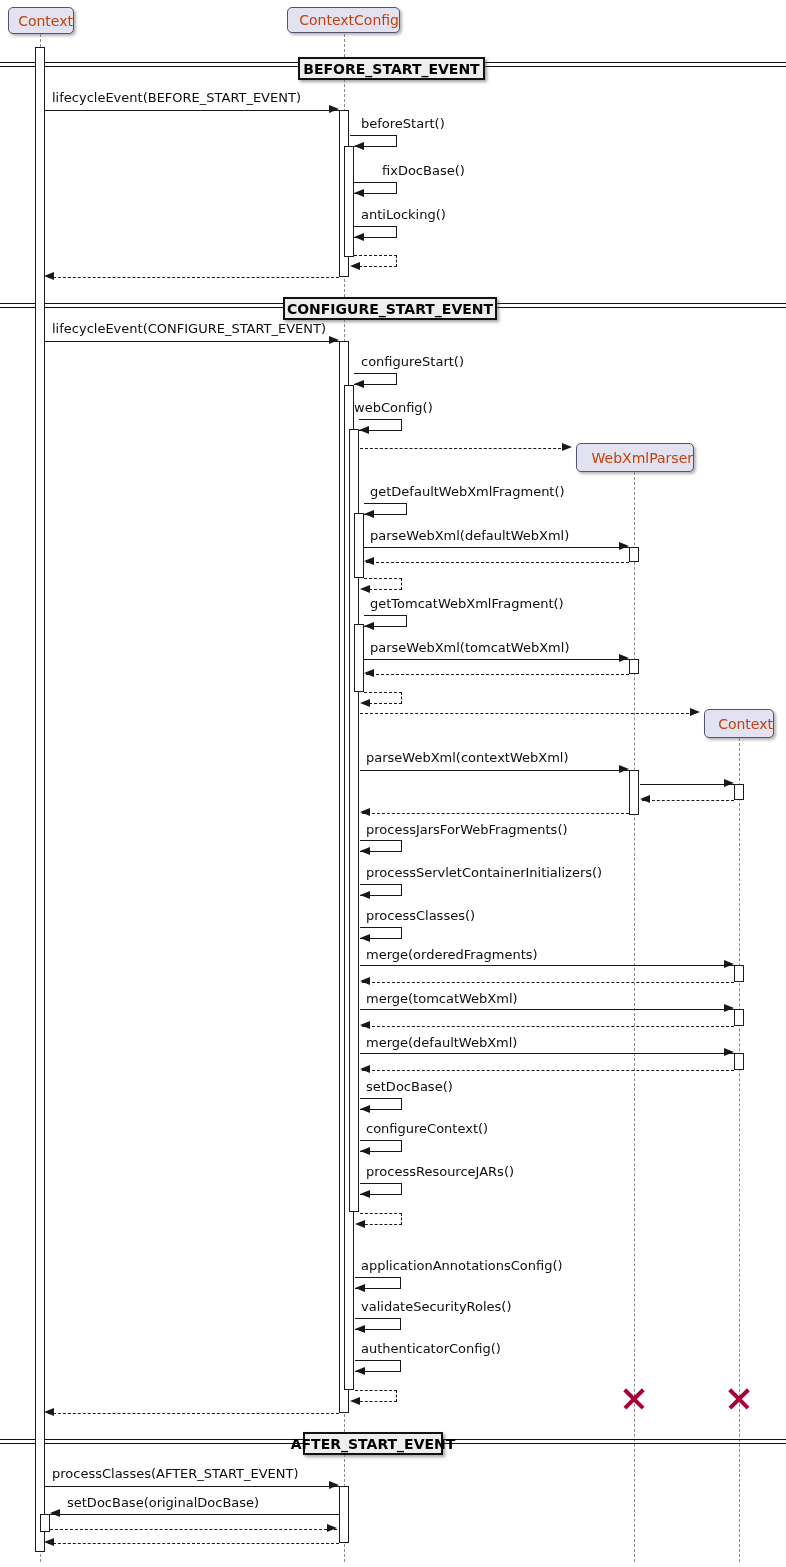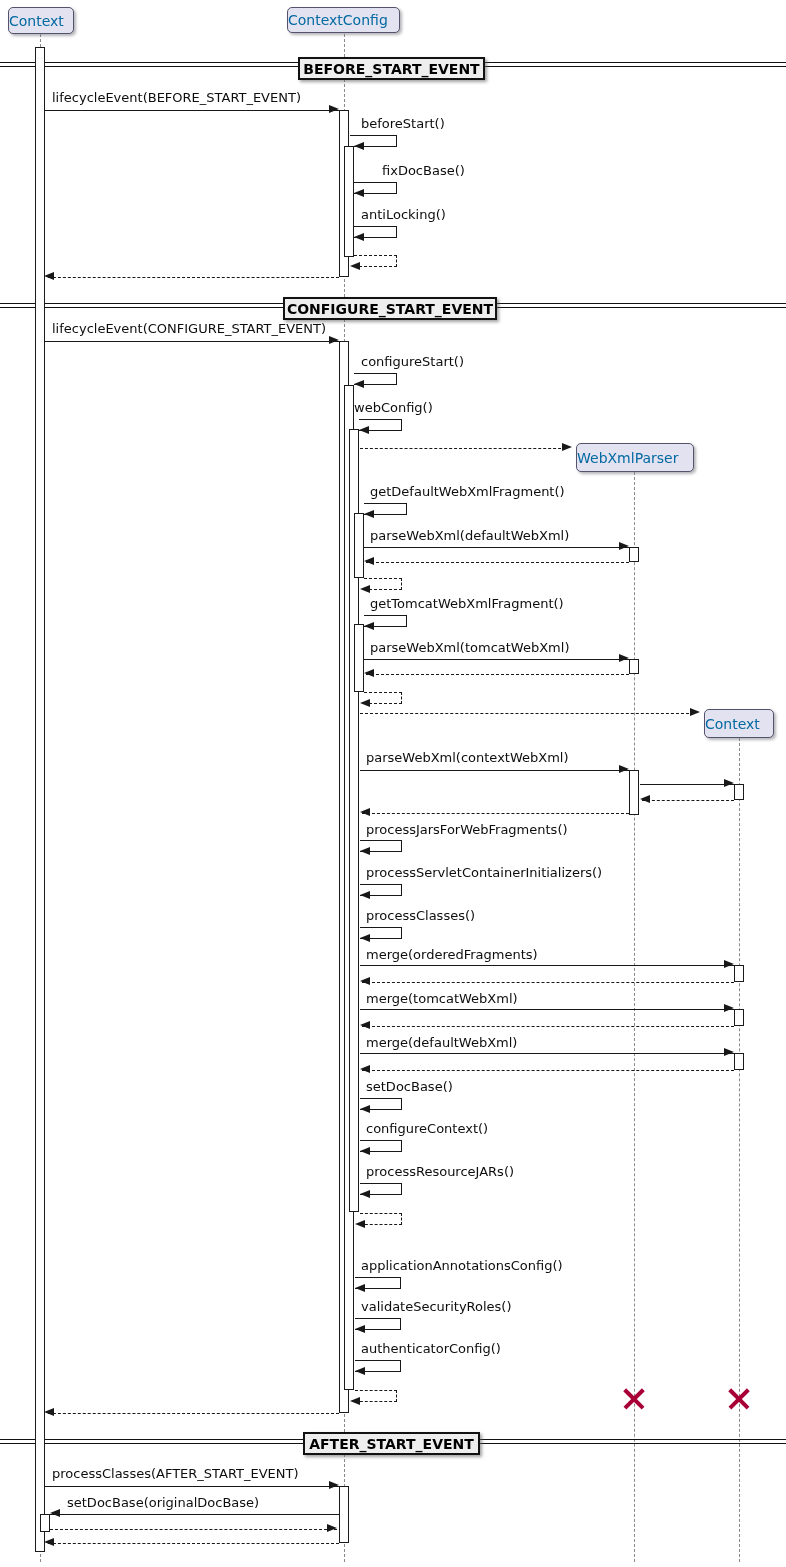--- a/index.html
+++ b/index.html
@@ -4,22 +4,22 @@
 <style>
   html,body{margin:0;padding:0;background:#ffffff;}
   #stage{position:relative;width:786px;height:1567px;background:#fff;overflow:hidden;
          font-family:"DejaVu Sans",sans-serif;}
   
   .ll{position:absolute;width:0;border-left:1px dashed #8a8a8a;}
   
   .bar{position:absolute;width:10px;background:#fff;border:1.2px solid #1b1b1b;box-sizing:border-box;}
   
   .pbox{position:absolute;background:#E2E2F0;border:1.4px solid #53536B;border-radius:5px;
-        box-shadow:2px 2px 3px rgba(120,120,130,.55);display:flex;align-items:center;justify-content:flex-start;
-        font-size:14px;color:#0369a1;box-sizing:border-box;}
+        box-shadow:2px 2px 3px rgba(120,120,130,.55);display:flex;align-items:center;justify-content:flex-end;
+        font-size:14px;color:#c2410c;box-sizing:border-box;}
   
   .divln{position:absolute;left:0;width:786px;height:3px;border-top:1.7px solid #121212;
          border-bottom:1.7px solid #121212;box-sizing:content-box;}
   .divbox{position:absolute;background:#EEEEEE;border:2px solid #121212;display:flex;align-items:center;
           justify-content:center;font-weight:bold;font-size:14px;color:#000;
           box-shadow:2px 2px 3px rgba(100,100,100,.6);box-sizing:border-box;}
   
   .lbl{position:absolute;font-size:13px;color:#0d0d0d;white-space:nowrap;}
   
   .ln{position:absolute;height:0;border-top:1.4px solid #181818;}
@@ -68,21 +68,21 @@
   <div class="bar" style="left:734px;top:965px;height:17px"></div>
   <div class="bar" style="left:734px;top:1009px;height:17px"></div>
   <div class="bar" style="left:734px;top:1053px;height:17px"></div>
 
   <div class="divbox" style="left:298px;top:57px;width:187px;height:23px">
     <span>BEFORE_START_EVENT</span>
     </div>
   <div class="divbox" style="left:283px;top:297px;width:214px;height:23px">
     <span>CONFIGURE_START_EVENT</span>
     </div>
-  <div class="divbox" style="left:303px;top:1432px;width:177px;height:23px">
+  <div class="divbox" style="left:303px;top:1432px;width:140px;height:23px">
     <span>AFTER_START_EVENT</span>
     </div>
 
   <div class="lbl" style="left:52px;top:90px">lifecycleEvent(BEFORE_START_EVENT)</div>
   <div class="ln" style="left:44px;top:110px;width:295px"></div>
   <div class="ar arr" style="left:329px;top:105px"></div>
 
   <div class="lbl" style="left:361px;top:116px">beforeStart()</div>
   <div class="c" style="left:350px;top:135px;width:47px"></div>
   <div class="ar arl" style="left:354px;top:142px"></div>

